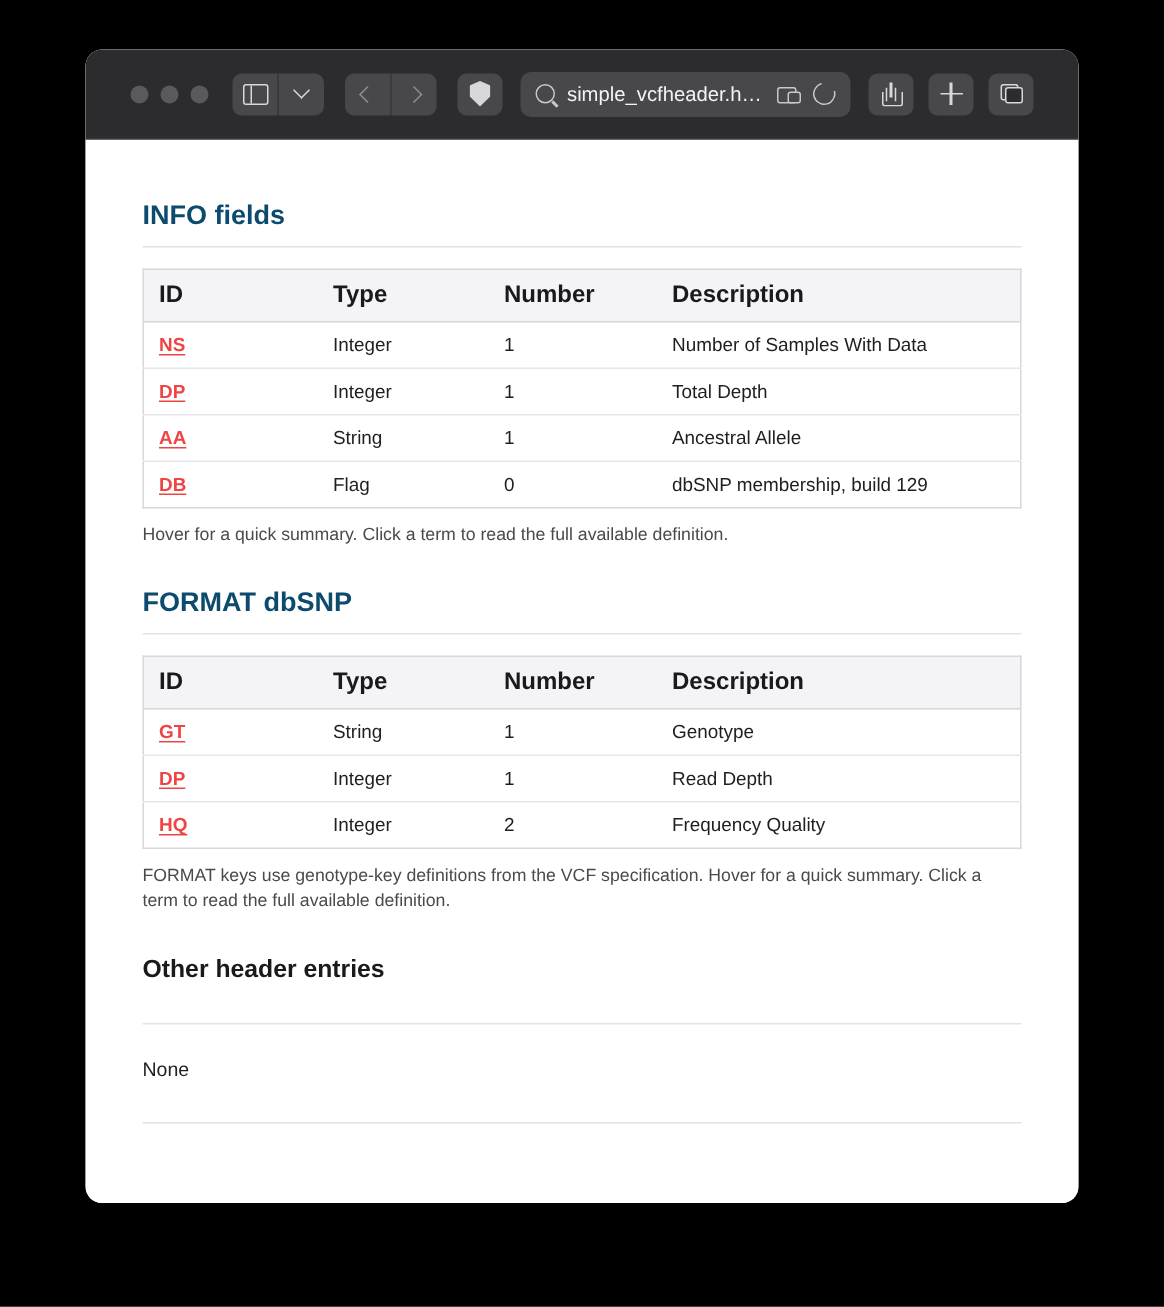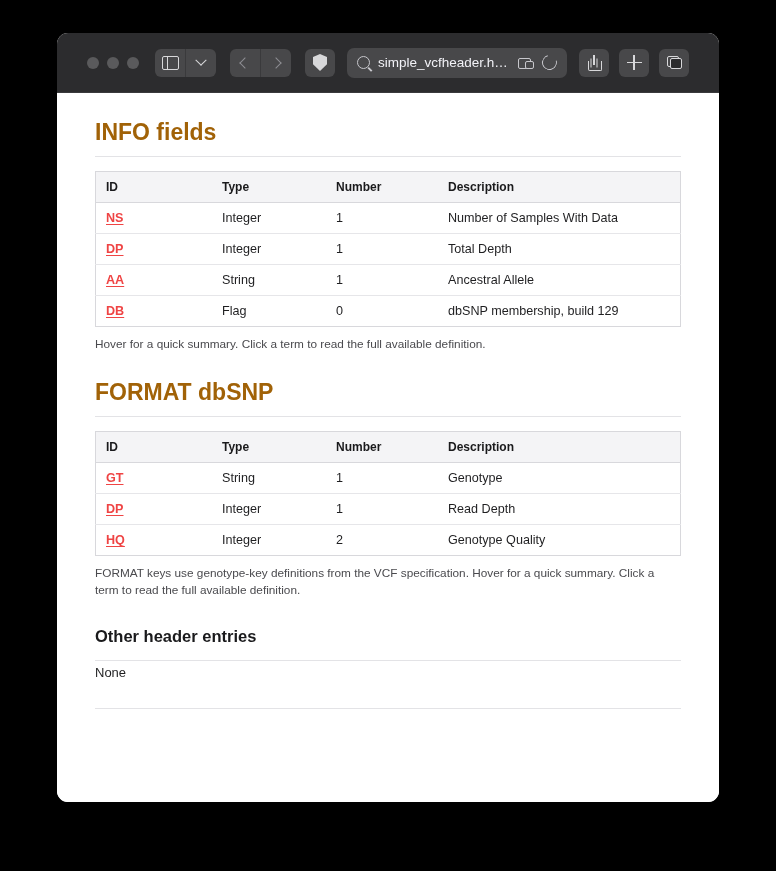--- a/index.html
+++ b/index.html
@@ -224,44 +224,44 @@
   .content {
     height: 709px;
     background: #ffffff;
     padding: 26px 38px 0 38px;
     box-sizing: border-box;
     overflow: hidden;
     color: #1c1c1e;
   }
 
   h2.section {
-    font-size: 23px;
-    margin: 0 0 14px 0;
+    font-size: 18px;
+    margin: 14px 0 14px 0;
     padding: 0 0 10px 0;
     border-bottom: 1px solid #e3e3e6;
     font-weight: bold;
-    color: #a16207;
+    color: #0c4a6e;
   }
   h2.section.second { margin-top: 26px; }
 
   table.fields {
     width: 100%;
     border-collapse: collapse;
     font-size: 12.6px;
     border: 1px solid #d8d8dc;
     border-radius: 4px;
     table-layout: fixed;
   }
   table.fields th {
     background: #f4f4f6;
     text-align: left;
     font-weight: bold;
     padding: 8px 10px;
     border-bottom: 1px solid #d8d8dc;
-    font-size: 12px;
+    font-size: 16px;
     color: #1a1a1c;
   }
   table.fields td {
     padding: 8px 10px;
     border-bottom: 1px solid #e6e6e9;
     vertical-align: middle;
     color: #1f1f21;
   }
   table.fields tr:last-child td { border-bottom: none; }
   .col-id { width: 96px; }
@@ -280,27 +280,27 @@
     font-size: 11.8px;
     color: #4a4a4e;
     margin: 9px 0 0 0;
     line-height: 1.45;
   }
 
   h3.other {
     font-size: 16.5px;
     font-weight: bold;
     margin: 28px 0 0 0;
-    padding-bottom: 14px;
+    padding-bottom: 26px;
     border-bottom: 1px solid #e3e3e6;
     color: #1a1a1c;
   }
   p.none {
     font-size: 13px;
-    margin: 4px 0 0 0;
+    margin: 22px 0 0 0;
     color: #1f1f21;
   }
 
   .foot-rule {
     margin-top: 28px;
     border-top: 1px solid #e3e3e6;
   }
 </style>
 </head>
 <body>
@@ -427,21 +427,21 @@
         <tr>
           <td><span class="term">DP</span></td>
           <td>Integer</td>
           <td>1</td>
           <td>Read Depth</td>
         </tr>
         <tr>
           <td><span class="term">HQ</span></td>
           <td>Integer</td>
           <td>2</td>
-          <td>Genotype Quality</td>
+          <td>Frequency Quality</td>
         </tr>
       </tbody>
     </table>
 
     <p class="note">FORMAT keys use genotype-key definitions from the VCF specification. Hover for a quick summary. Click a term to read the full available definition.</p>
 
     <h3 class="other">Other header entries</h3>
     <p class="none">None</p>
 
     <div class="foot-rule"></div>

